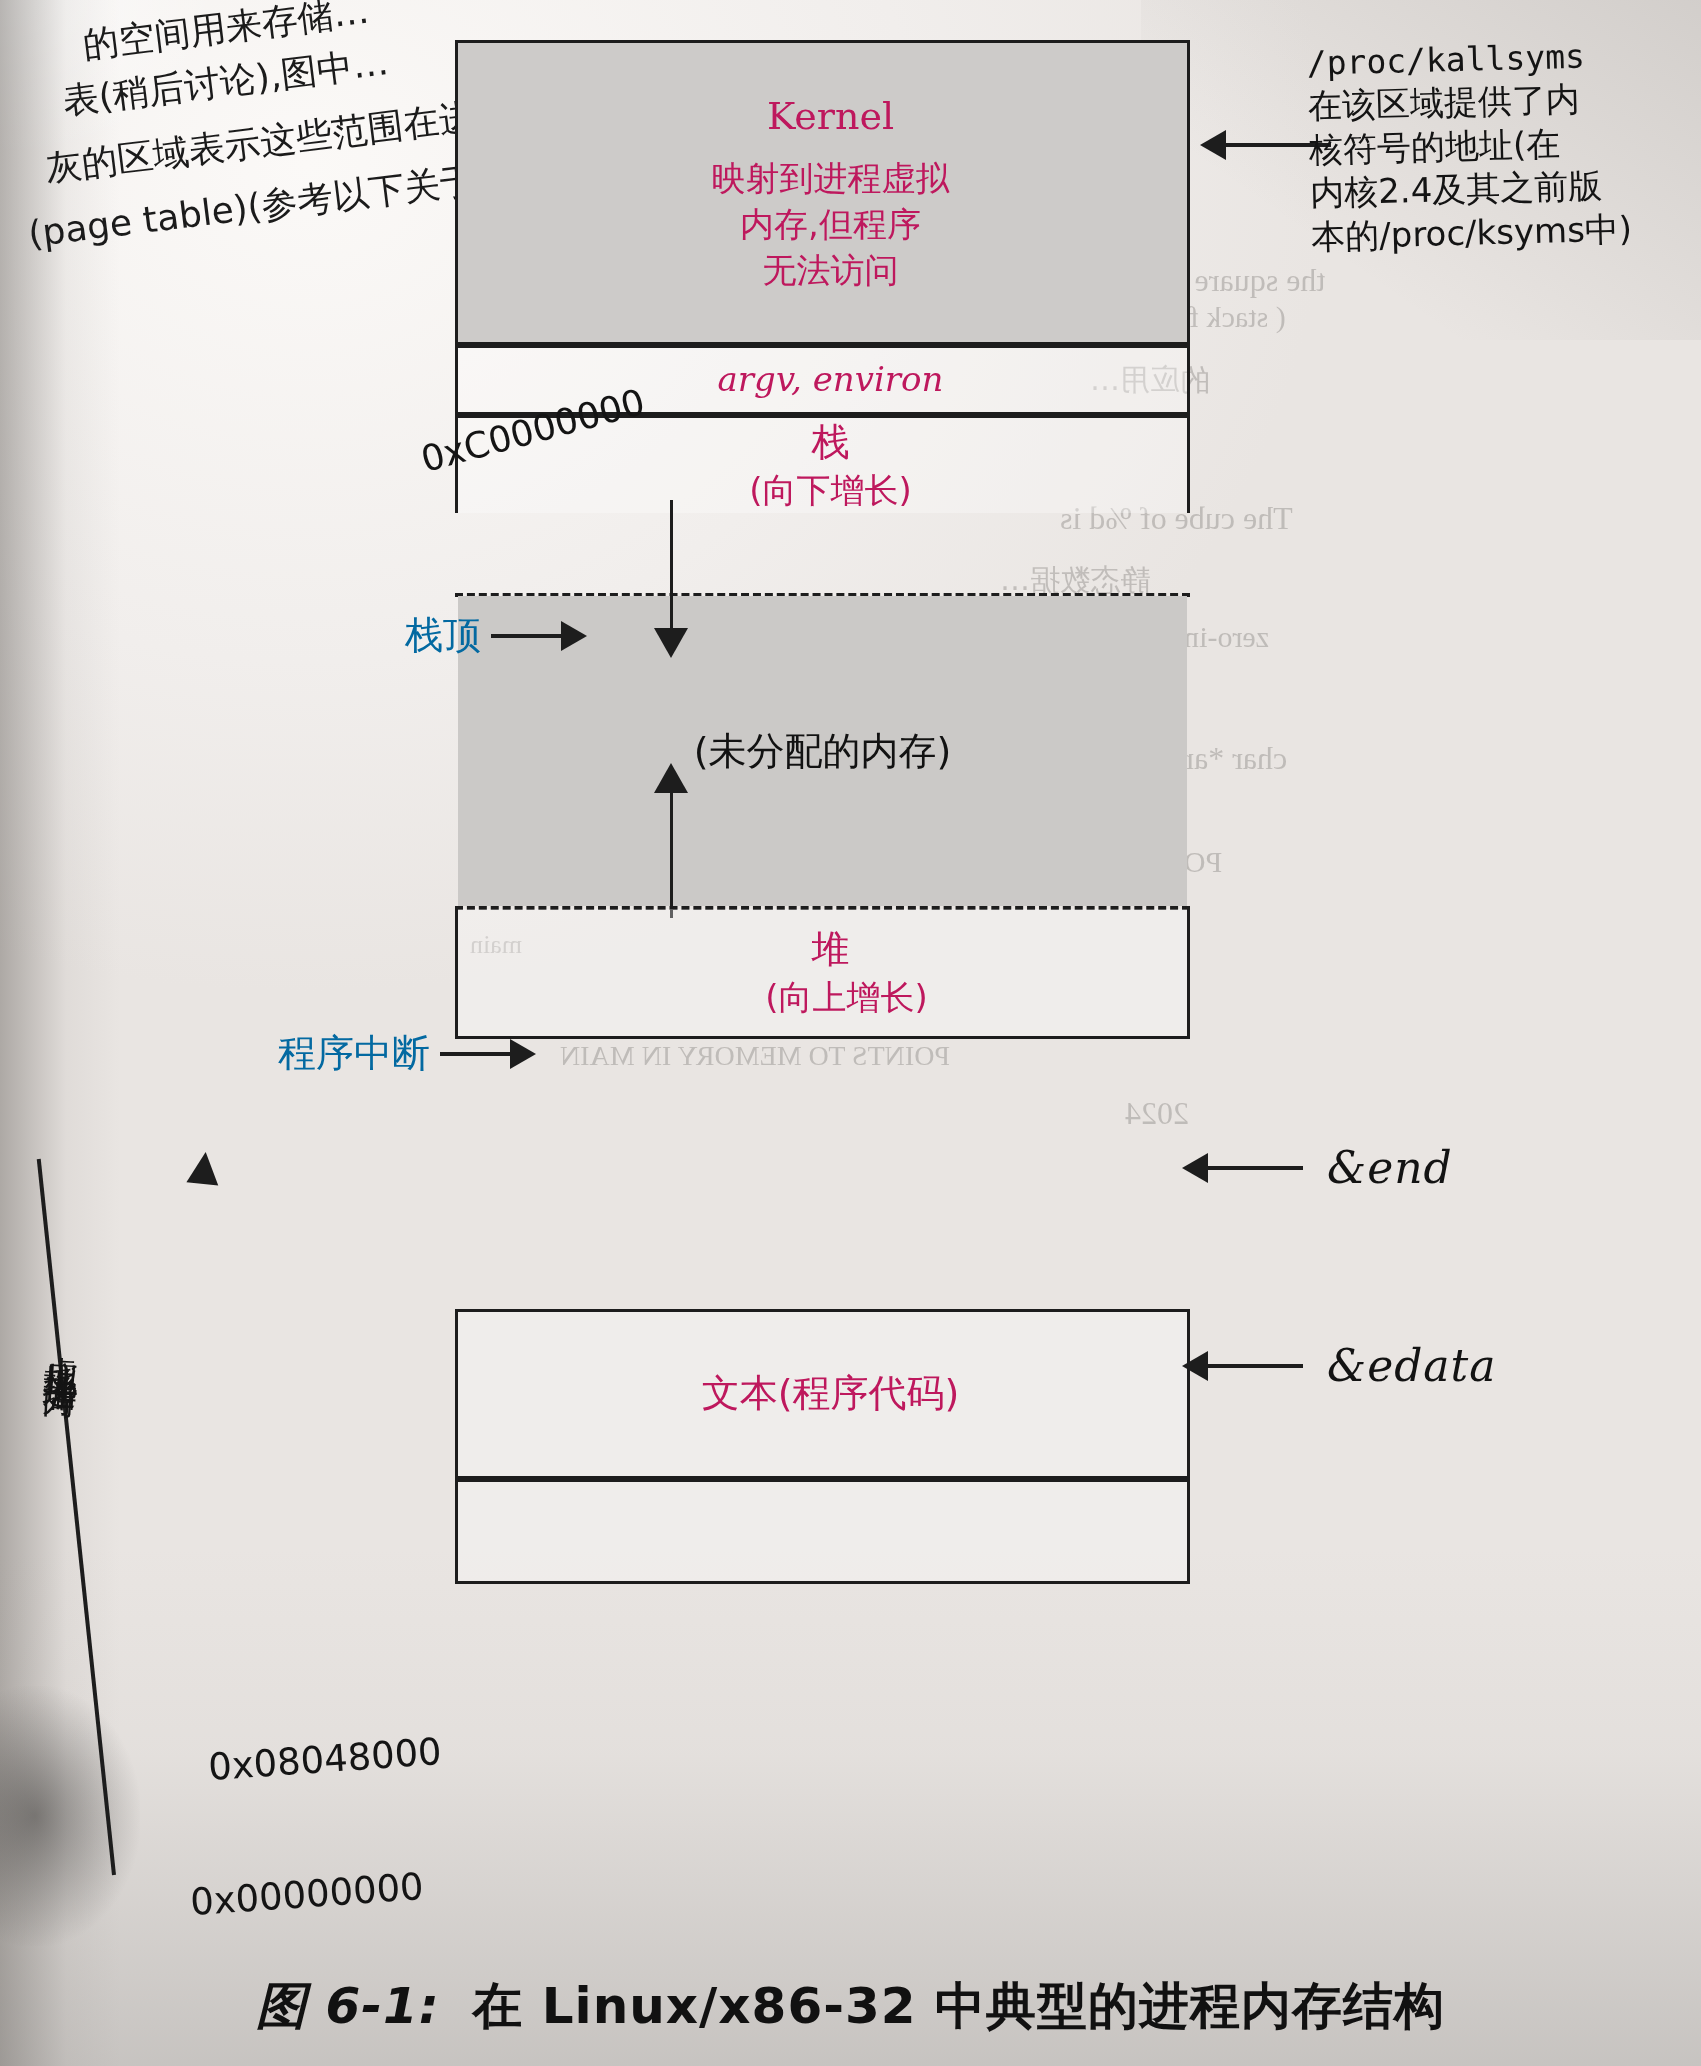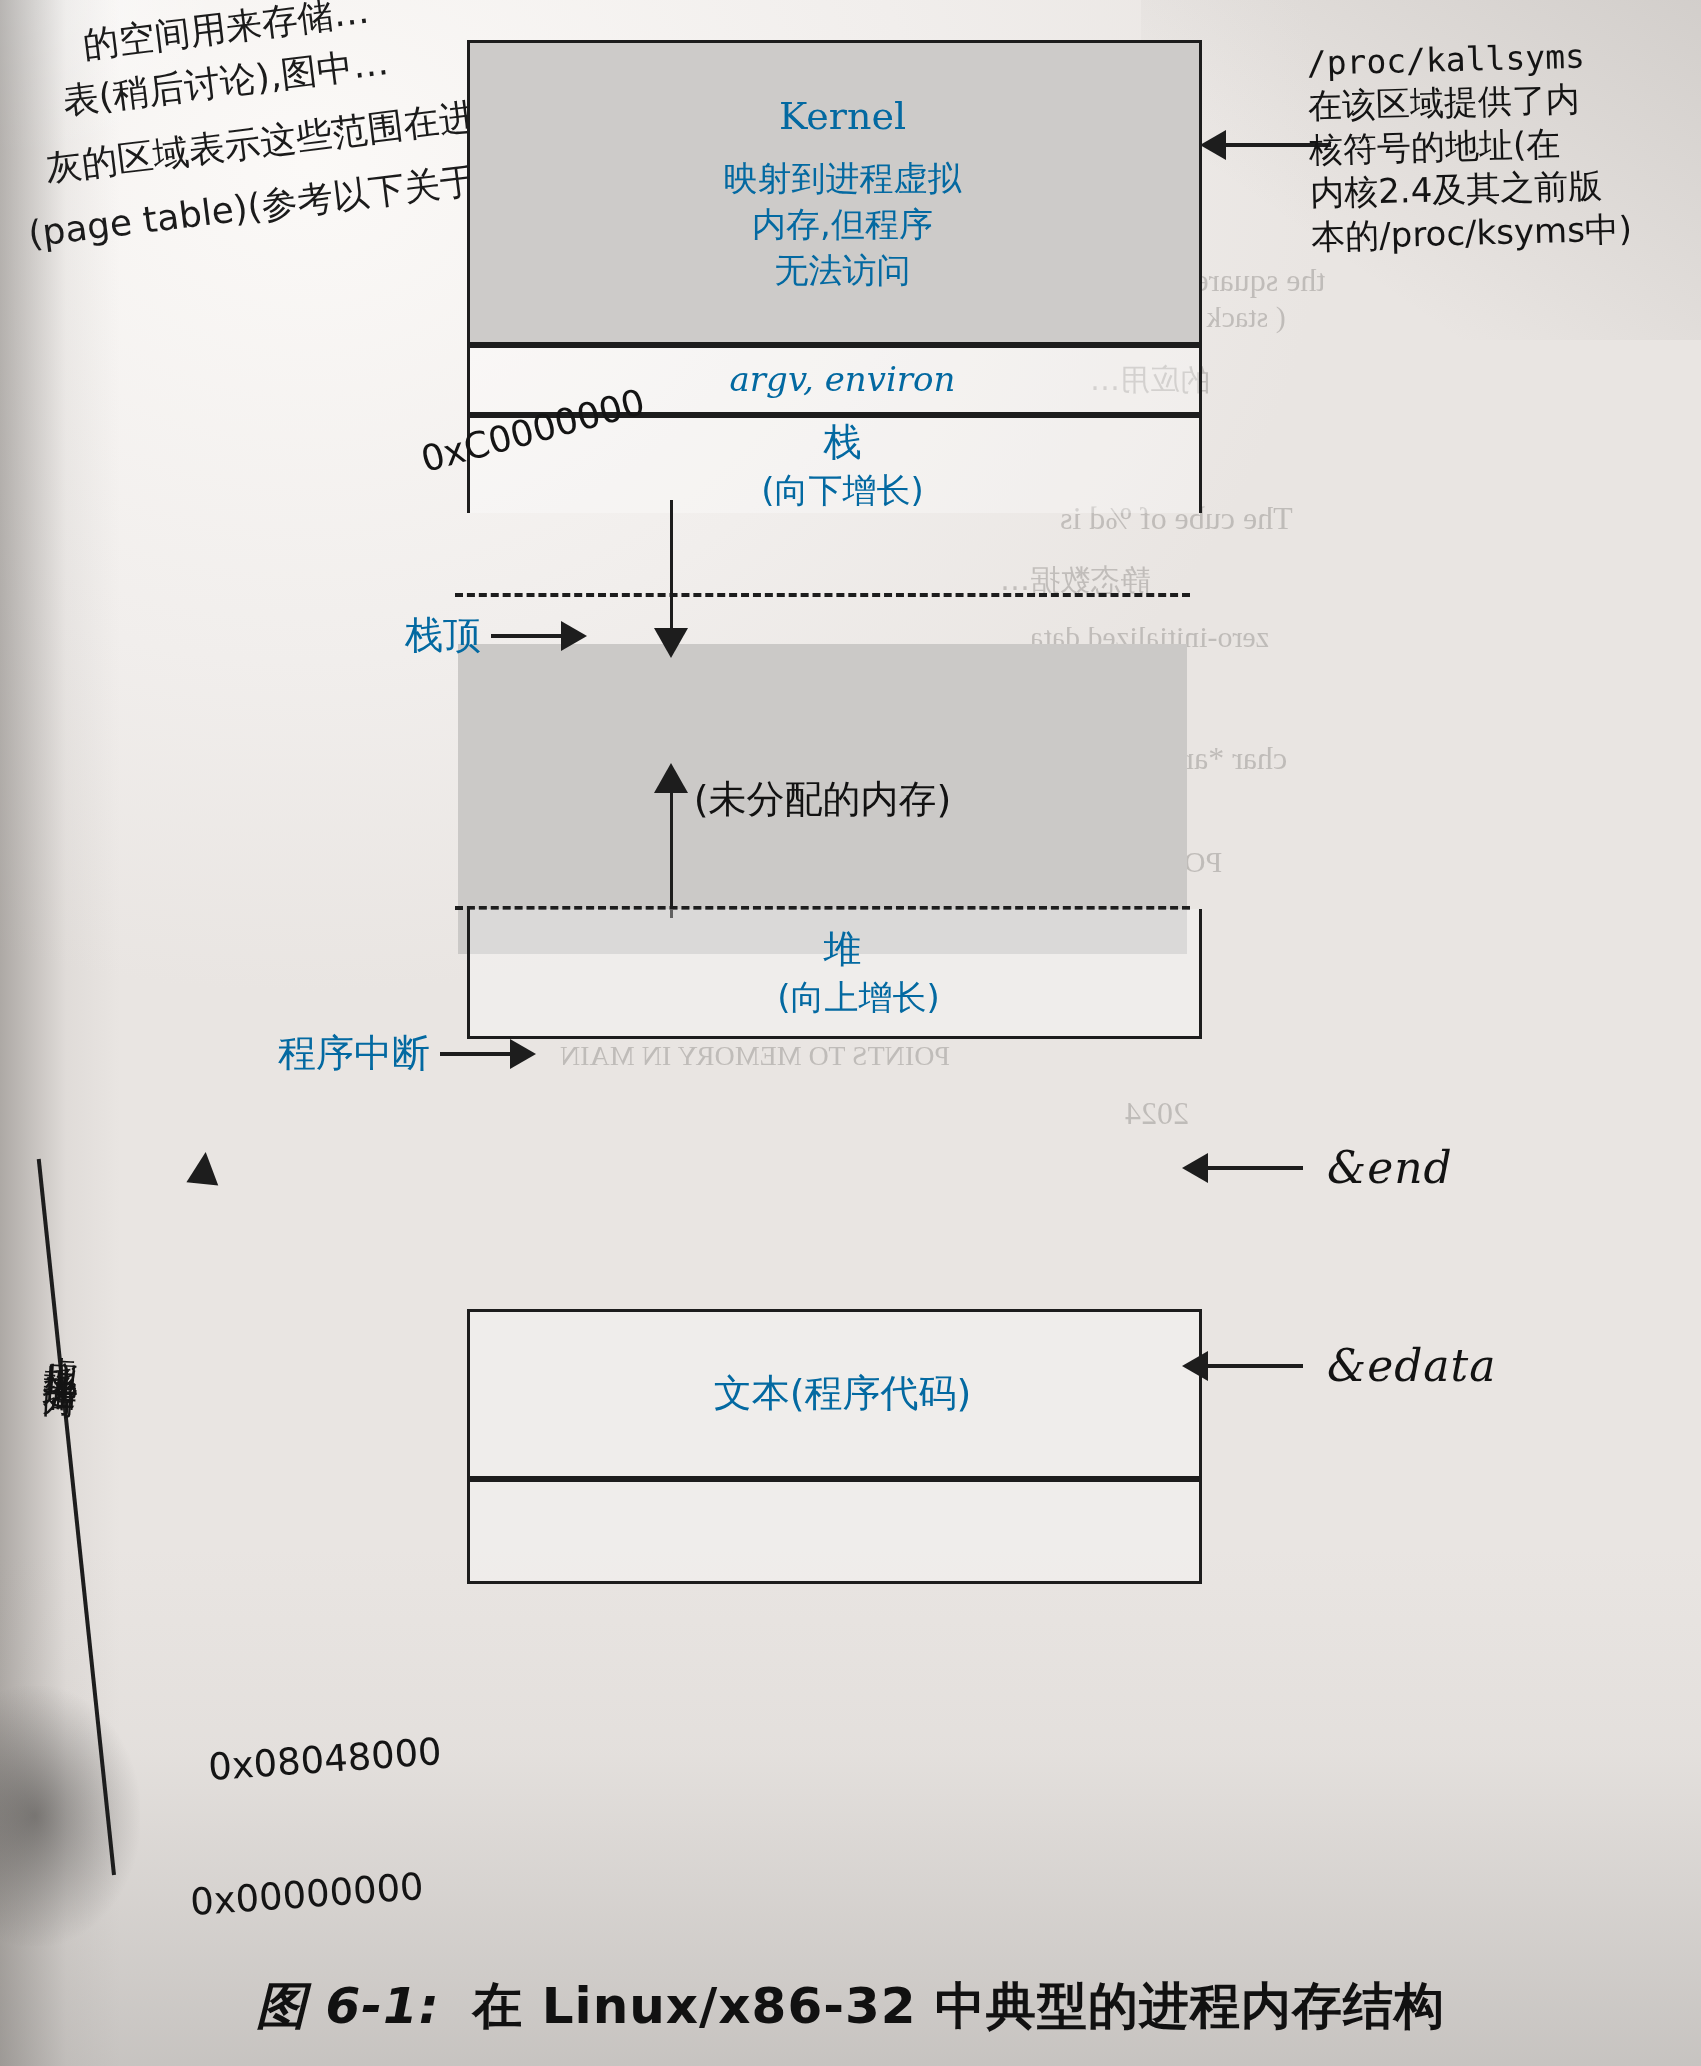--- a/index.html
+++ b/index.html
@@ -73,28 +73,28 @@
     position: absolute;
     left: 455px;
     top: 40px;
     width: 735px;
     height: 1855px;
   }
   .box {
     position: absolute;
     box-sizing: border-box;
     border: 3px solid #1d1d1d;
-    left: 12px;
+    left: 0;
     width: 100%;
     display: flex;
     flex-direction: column;
     align-items: center;
     justify-content: center;
     text-align: center;
-    color: #0369a1;
+    color: #be185d;
     font-family: "DejaVu Sans", sans-serif;
     padding-left: 16px;
   }
   .box .line { line-height: 1.35; }
   .gray { background: #cdcbc9; }
   .white { background: rgba(255,255,255,0.30); }
 
   .dashed-top {
     position: absolute;
     left: 0; width: 100%;
@@ -304,21 +304,21 @@
     </div>
 
     <div class="box white" style="top:375px; height:98px; border-bottom:none;">
       <div class="line" style="font-size:38px;">栈</div>
       <div class="line" style="font-size:34px;">(向下增长)</div>
     </div>
 
     <div class="dashed-top" style="top:553px;"></div>
 
     <div style="position:absolute; left:3px; right:3px; top:556px; height:310px; background:#cbc9c7;
-                display:flex; align-items:center; justify-content:center;margin-top:48px;">
+                display:flex; align-items:center; justify-content:center;">
       <span style="font-family:'DejaVu Sans',sans-serif; font-size:38px; color:#121212;">(未分配的内存)</span>
     </div>
 
     <div class="vline" style="left:215px; top:460px; height:130px;"></div>
     <div class="arrow-down" style="left:199px; top:588px;"></div>
 
     <div class="vline" style="left:215px; top:753px; height:125px;"></div>
     <div class="arrow-up" style="left:199px; top:723px;"></div>
 
     <div class="dashed-top" style="top:866px;"></div>

